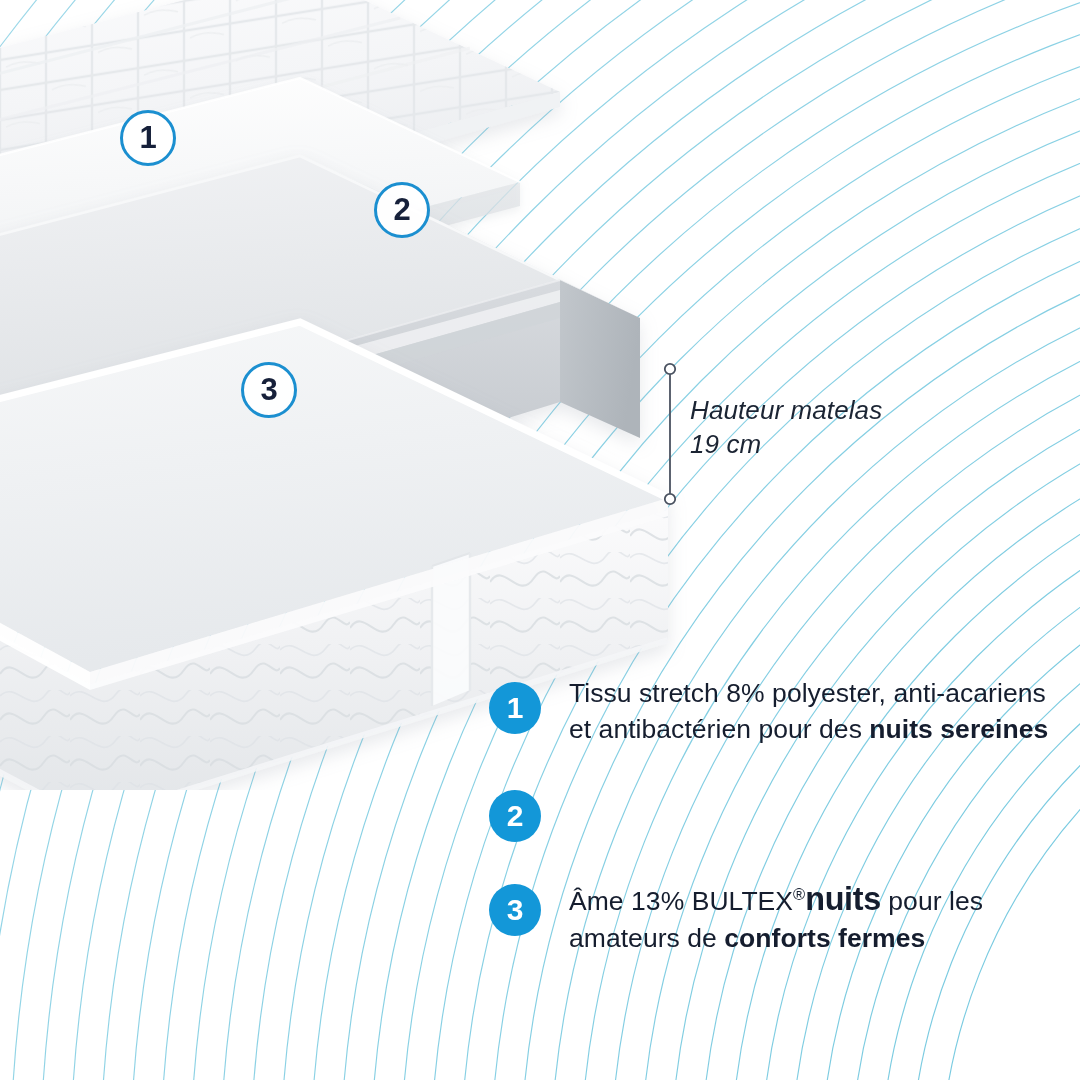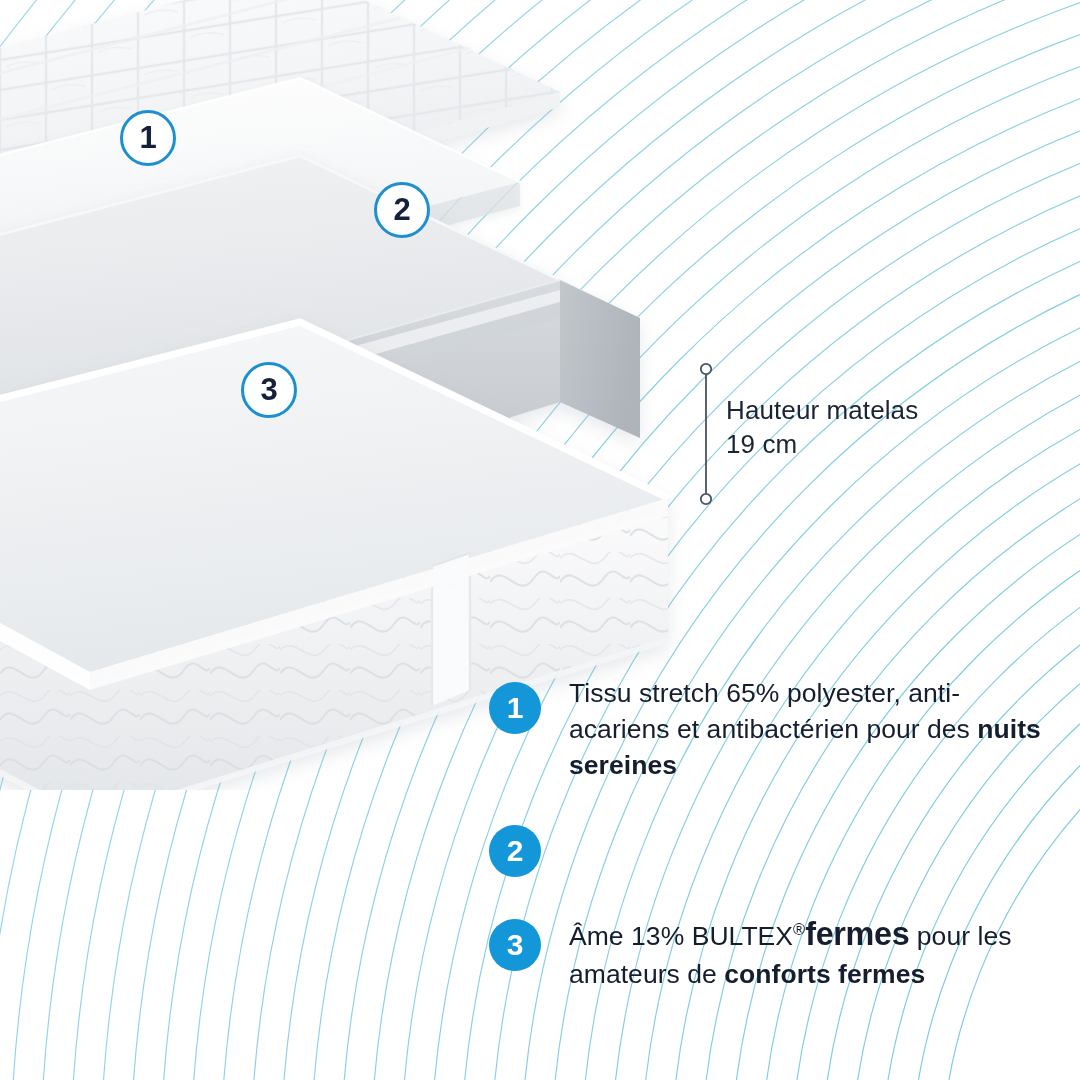--- a/index.html
+++ b/index.html
@@ -31,25 +31,26 @@
     left: 0;
     top: 0;
     width: 720px;
     height: 790px;
     z-index: 2;
   }
 
   
   #dimension {
     position: absolute;
-    left: 690px;
+    left: 654px;
     top: 355px;
     width: 300px;
     height: 160px;
     z-index: 4;
+    font-style: italic;
   }
   .dim-label {
     position: absolute;
     left: 36px;
     top: 38px;
     width: 250px;
     color: #1b2433;
     font-size: 26px;
     line-height: 1.32;
     letter-spacing: 0.1px;
@@ -328,29 +329,29 @@
     </svg>
     <div class="dim-label">Hauteur matelas
 19 cm</div>
   </div>
 
   <div id="legend">
 
     <div class="legend-row">
       <div class="badge">1</div>
       <div class="legend-text">
-        <span>Tissu stretch 65% polyester, anti-acariens et antibactérien pour des </span><b>nuits sereines</b>
+        <span>Tissu stretch 8% polyester, anti-acariens et antibactérien pour des </span><b>nuits sereines</b>
       </div>
     </div>
 
     <div class="legend-row">
       <div class="badge">2</div>
     </div>
 
     <div class="legend-row">
       <div class="badge">3</div>
       <div class="legend-text">
-        <span>Âme 13% BULTEX</span><span class="reg">®</span><span class="brandword">fermes</span><span> pour les amateurs de </span><b>conforts fermes</b>
+        <span>Âme 13% BULTEX</span><span class="reg">®</span><span class="brandword">nuits</span><span> pour les amateurs de </span><b>conforts fermes</b>
       </div>
     </div>
 
   </div>
 </div>
 
 </body></html>

